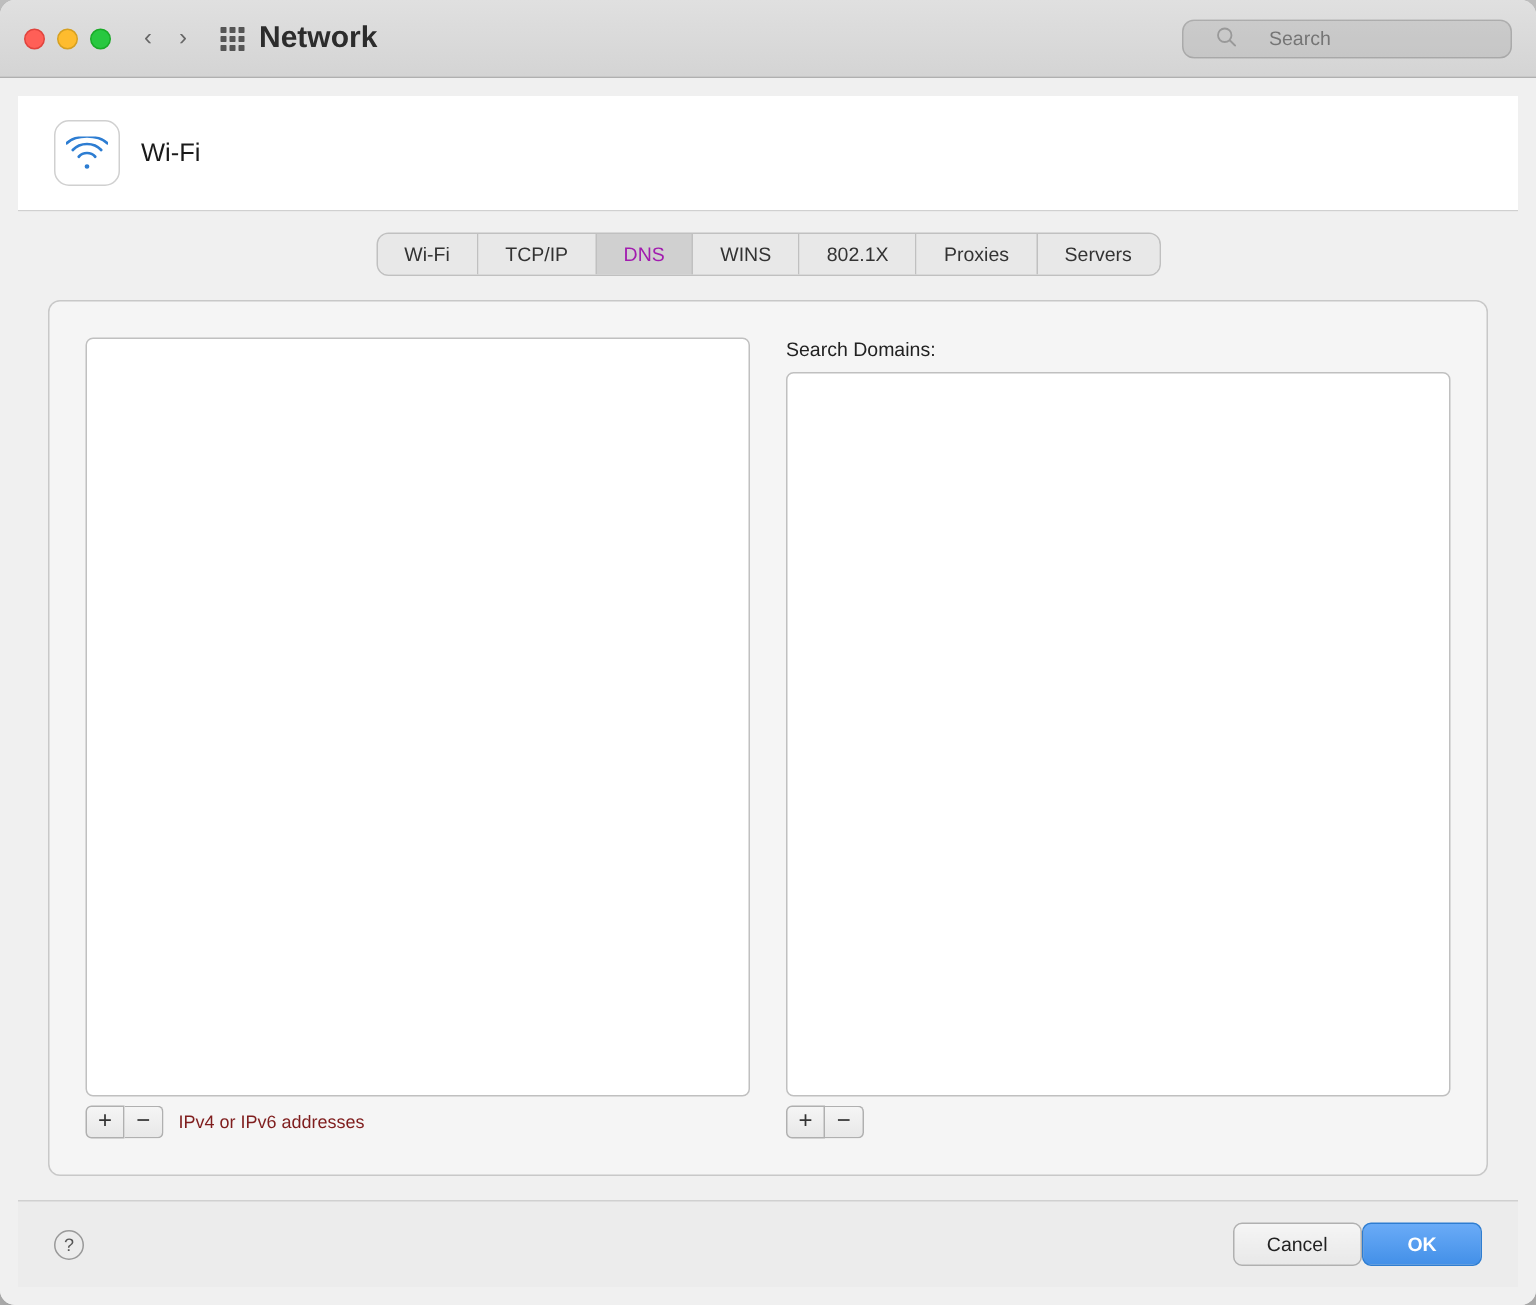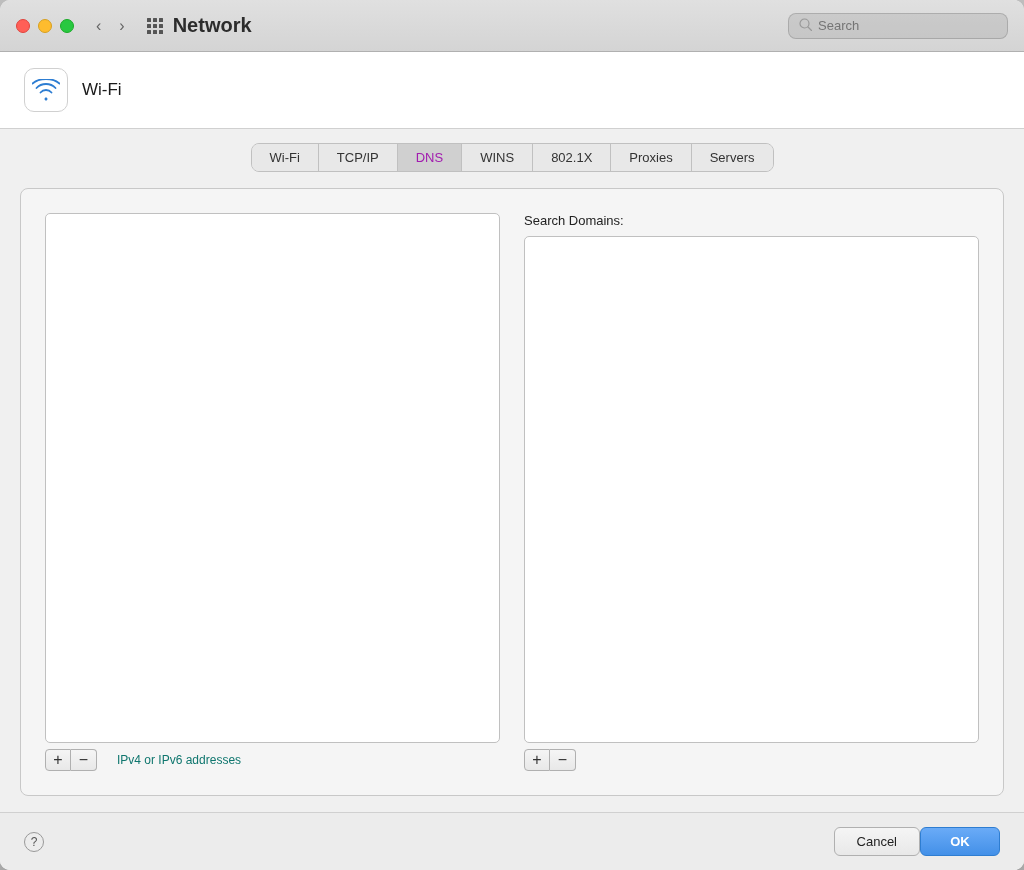--- a/index.html
+++ b/index.html
@@ -90,22 +90,23 @@
       color: #2c2c2c;
       flex: 1;
     }
 
     .search-bar {
       display: flex;
       align-items: center;
       background: rgba(0,0,0,0.08);
       border: 1px solid rgba(0,0,0,0.15);
       border-radius: 8px;
-      padding: 4px 10px;
+      padding: 4px 22px;
       width: 220px;
+      gap: 16px;
     }
 
     .search-bar input {
       border: none;
       background: transparent;
       font-size: 13px;
       color: #666;
       outline: none;
       width: 100%;
     }
@@ -115,21 +116,21 @@
       margin-right: 6px;
       font-size: 13px;
     }
 
     
     .content {
       flex: 1;
       background: #f0f0f0;
       display: flex;
       flex-direction: column;
-      padding: 0;
+      padding: 12px;
     }
 
     
     .interface-header {
       display: flex;
       align-items: center;
       padding: 16px 24px;
       background: #fff;
       border-bottom: 1px solid #d0d0d0;
     }
@@ -258,22 +259,22 @@
       border-radius: 4px 0 0 4px;
     }
 
     .list-btn.minus {
       border-radius: 0 4px 4px 0;
       border-left: none;
     }
 
     .hint-text {
       font-size: 12px;
-      color: #0f766e;
-      margin-left: 20px;
+      color: #7f1d1d;
+      margin-left: 10px;
     }
 
     
     .bottom-bar {
       display: flex;
       align-items: center;
       justify-content: space-between;
       padding: 14px 24px;
       background: #ececec;
       border-top: 1px solid #d0d0d0;

